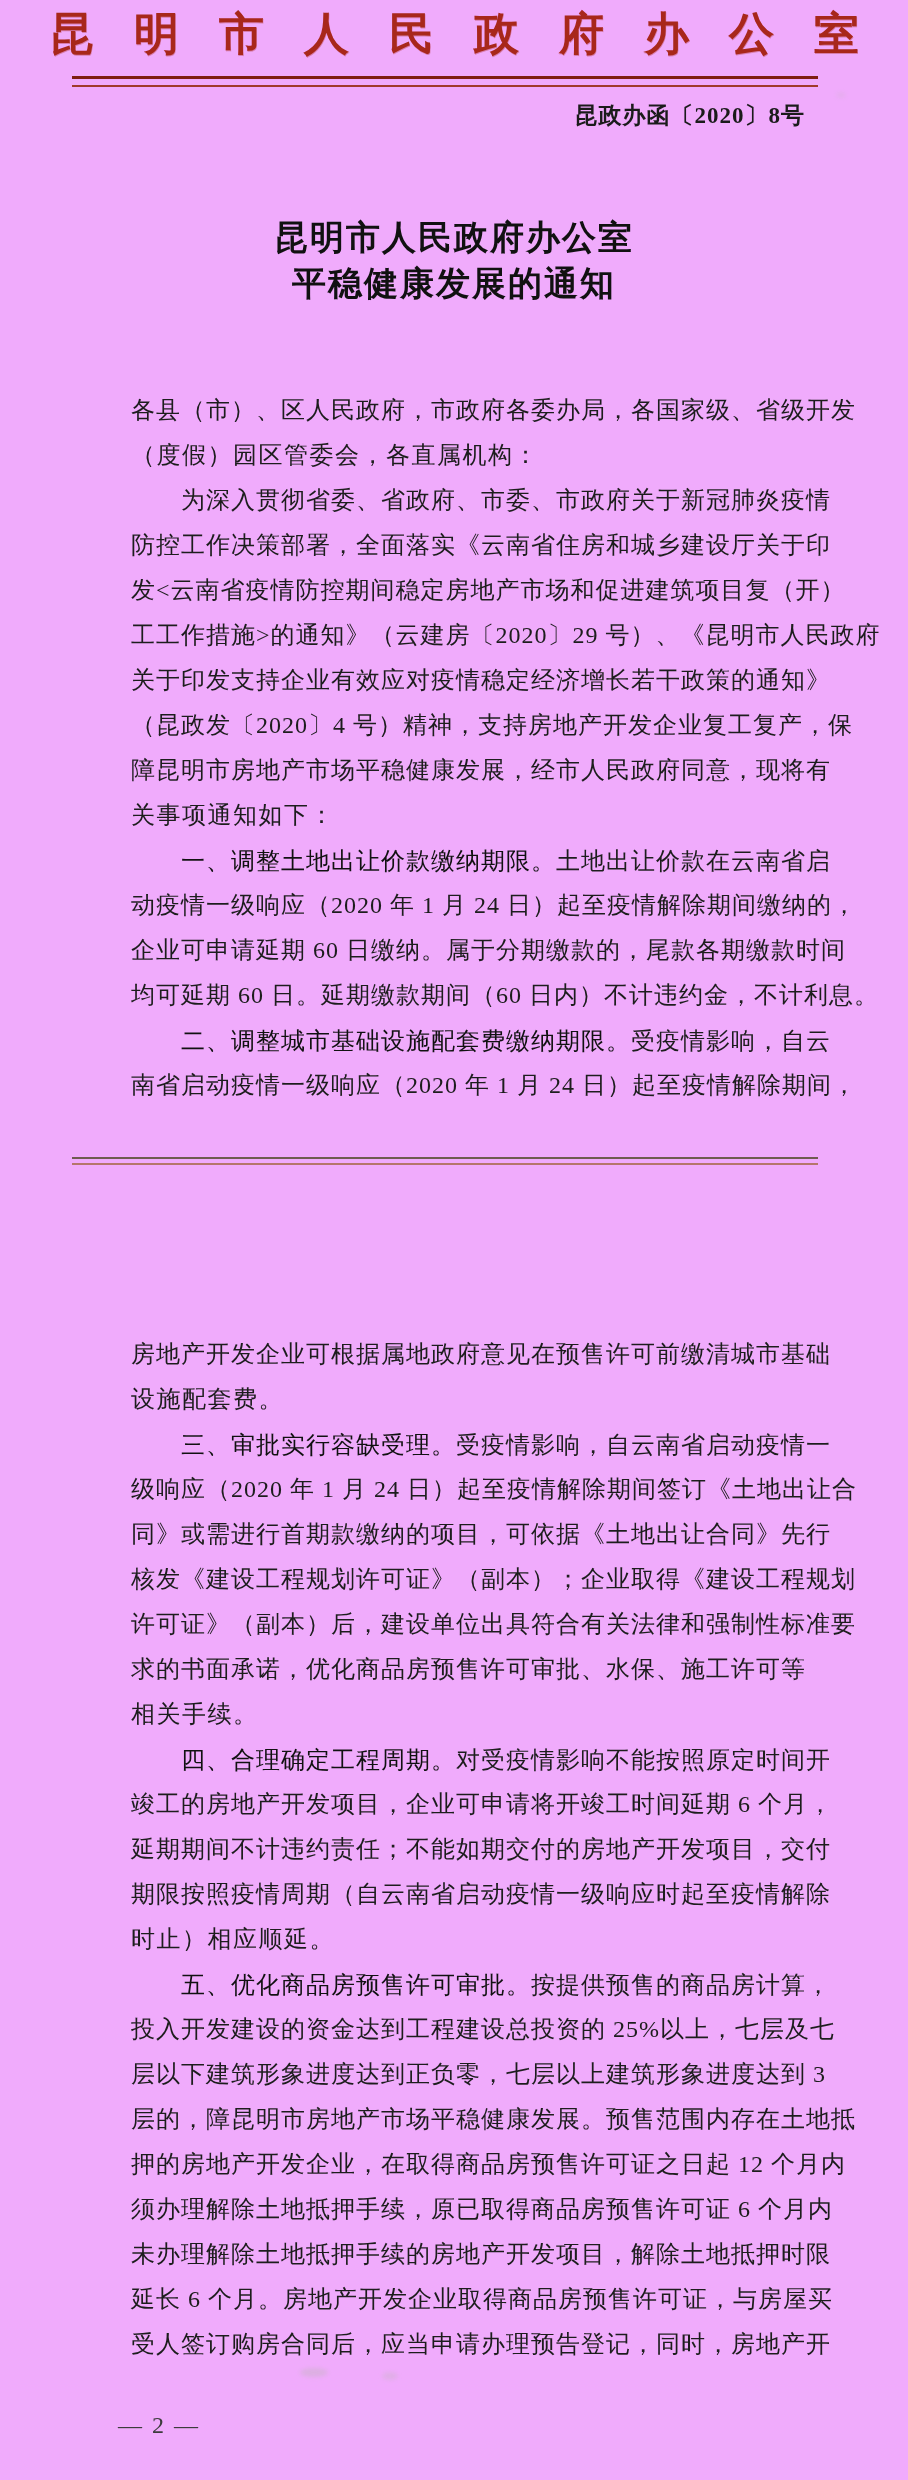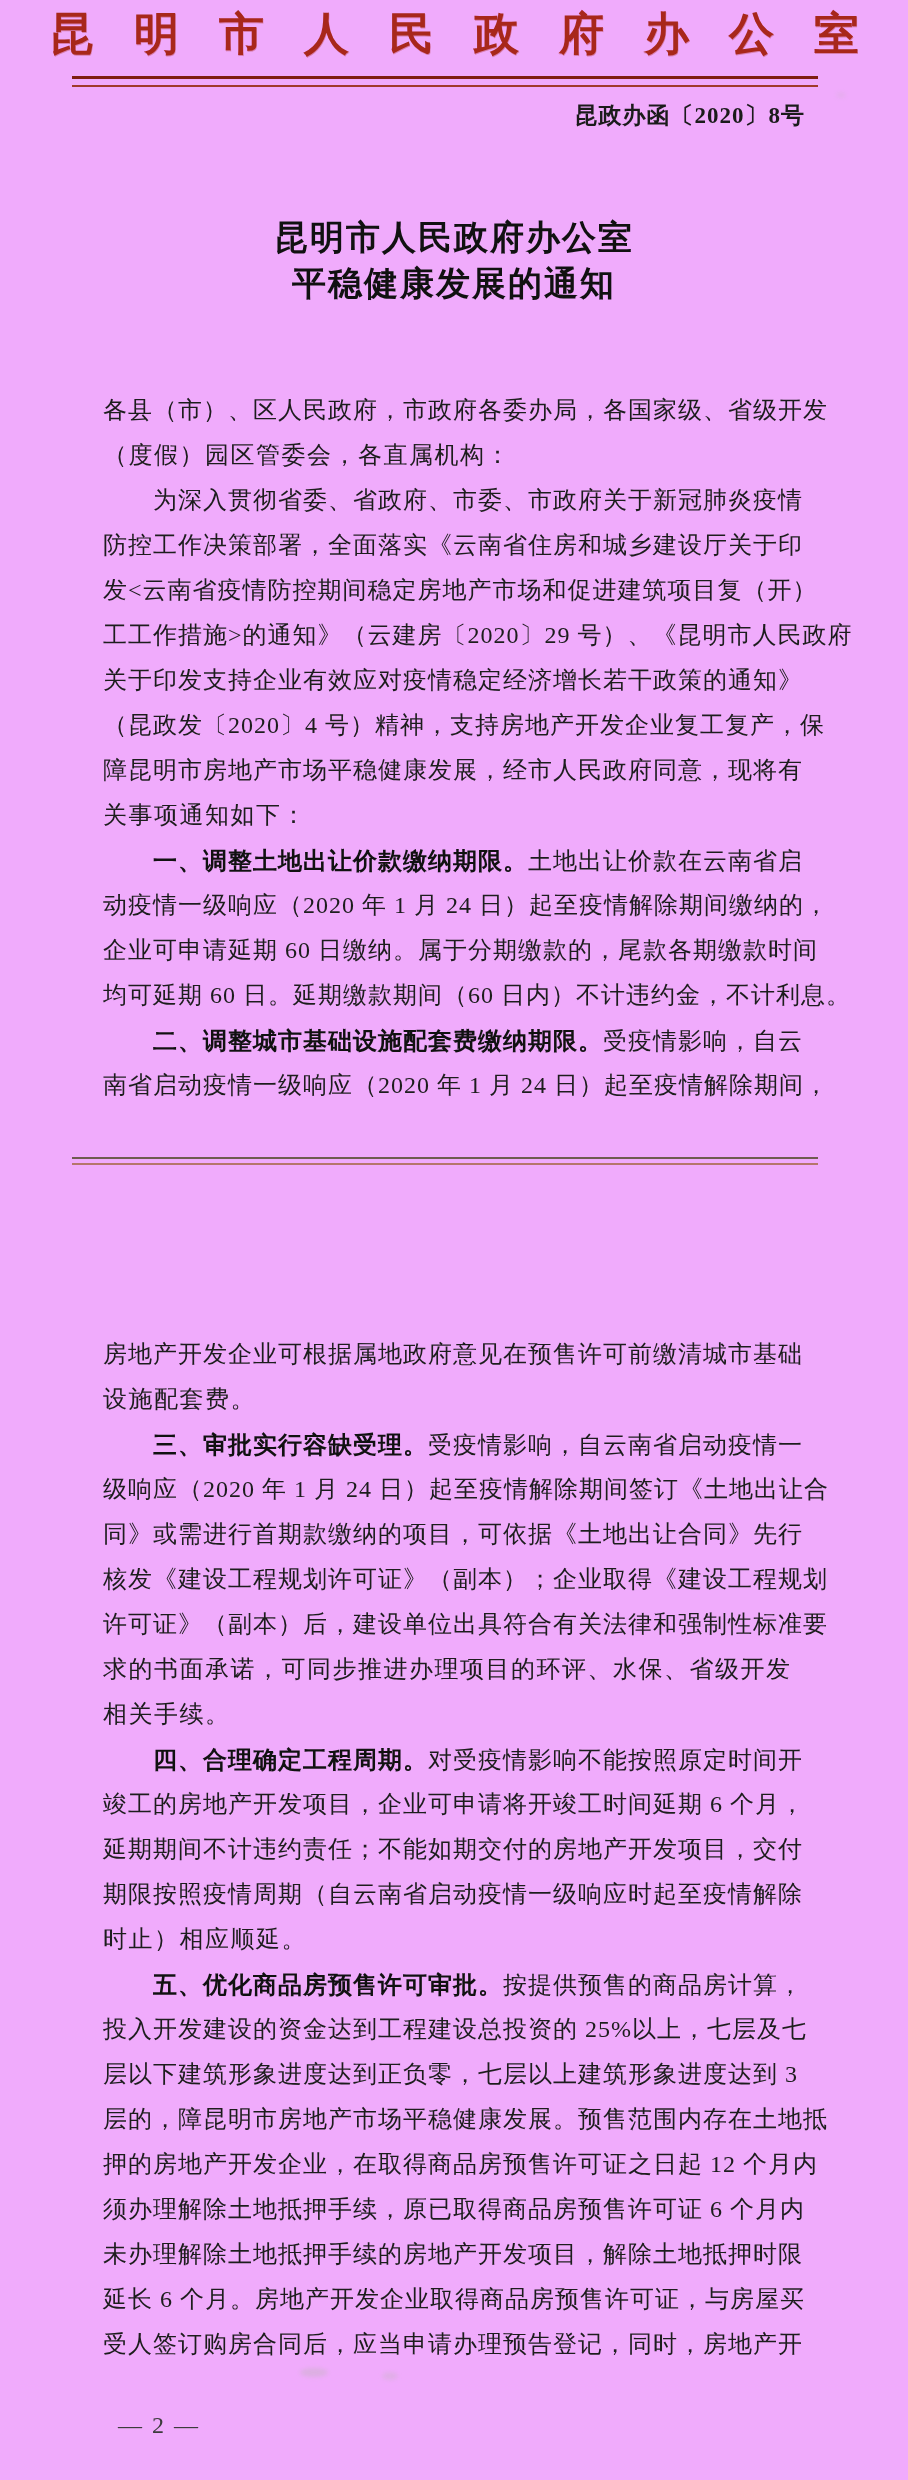--- a/index.html
+++ b/index.html
@@ -53,26 +53,27 @@
     color:#1d1d1d;
   }
   .p1{top:388px;}
   .p2{top:1332px;}
   .ln{
     height:45px;line-height:45px;
     white-space:nowrap;
     text-align:justify;
     text-align-last:justify;
     overflow:visible;
+    margin-left:28px;
   }
   .ln.end{text-align:center;text-align-last:left;letter-spacing:1.5px;}
   .ln.ind{text-indent:50px;}
   .lead{
     font-family:"Liberation Sans", sans-serif;
-    font-weight:700;
+    font-weight:400;
     color:#111;
   }
   
   .mid-rule{
     position:absolute;left:72px;top:1157px;width:746px;height:4px;
     border-top:2.5px solid #6f5b50;
     border-bottom:2.5px solid #b5766b;
   }
   
   .footer{
@@ -123,21 +124,21 @@
   <div class="mid-rule"></div>
 
   <div class="body p2">
     <div class="ln"><span>房地产开发企业可根据属地政府意见在预售许可前缴清城市基础</span></div>
     <div class="ln end"><span>设施配套费。</span></div>
     <div class="ln ind"><span class="lead">三、审批实行容缺受理。</span><span>受疫情影响，自云南省启动疫情一</span></div>
     <div class="ln"><span>级响应（2020 年 1 月 24 日）起至疫情解除期间签订《土地出让合</span></div>
     <div class="ln"><span>同》或需进行首期款缴纳的项目，可依据《土地出让合同》先行</span></div>
     <div class="ln"><span>核发《建设工程规划许可证》（副本）；企业取得《建设工程规划</span></div>
     <div class="ln"><span>许可证》（副本）后，建设单位出具符合有关法律和强制性标准要</span></div>
-    <div class="ln"><span>求的书面承诺，可同步推进办理项目的环评、水保、省级开发</span></div>
+    <div class="ln"><span>求的书面承诺，优化商品房预售许可审批、水保、施工许可等</span></div>
     <div class="ln end"><span>相关手续。</span></div>
     <div class="ln ind"><span class="lead">四、合理确定工程周期。</span><span>对受疫情影响不能按照原定时间开</span></div>
     <div class="ln"><span>竣工的房地产开发项目，企业可申请将开竣工时间延期 6 个月，</span></div>
     <div class="ln"><span>延期期间不计违约责任；不能如期交付的房地产开发项目，交付</span></div>
     <div class="ln"><span>期限按照疫情周期（自云南省启动疫情一级响应时起至疫情解除</span></div>
     <div class="ln end"><span>时止）相应顺延。</span></div>
     <div class="ln ind"><span class="lead">五、优化商品房预售许可审批。</span><span>按提供预售的商品房计算，</span></div>
     <div class="ln"><span>投入开发建设的资金达到工程建设总投资的 25%以上，七层及七</span></div>
     <div class="ln"><span>层以下建筑形象进度达到正负零，七层以上建筑形象进度达到 3</span></div>
     <div class="ln"><span>层的，障昆明市房地产市场平稳健康发展。预售范围内存在土地抵</span></div>

